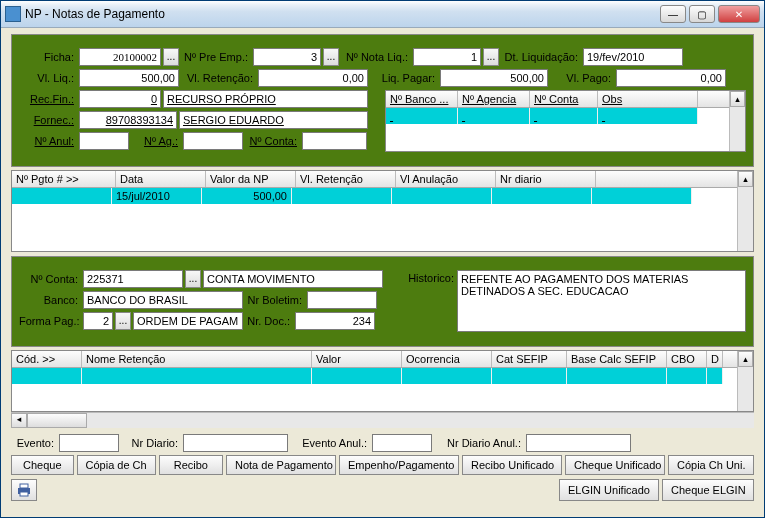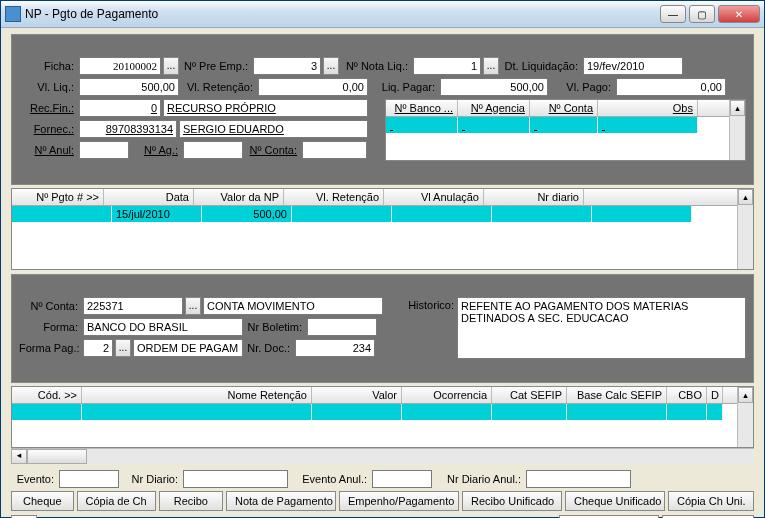--- a/index.html
+++ b/index.html
@@ -4,28 +4,28 @@
 <style>
 *{box-sizing:border-box;margin:0;padding:0;font-family:Tahoma,Arial,sans-serif;font-size:11px;}
 body{background:#d4d0c8;}
 .window{width:765px;height:518px;background:#ece9d8;border:1px solid #003c74;box-shadow:2px 2px 6px rgba(0,0,0,.3);}
 .titlebar{height:27px;background:linear-gradient(to bottom,#fff 0%,#e8f0f8 15%,#d0e0f0 40%,#bcd4ec 100%);border-bottom:1px solid #9ab;display:flex;align-items:center;padding:0 4px;}
 .titlebar .icon{width:16px;height:16px;background:#4a90d0;border:1px solid #2a6090;margin-right:4px;}
 .titlebar .title{flex:1;color:#000;font-size:12px;}
 .titlebar .wbtn{width:26px;height:18px;margin-left:3px;border:1px solid #888;border-radius:3px;display:flex;align-items:center;justify-content:center;background:linear-gradient(#fdfdfd,#d8d8d8);font-size:10px;}
 .titlebar .wbtn.close{background:linear-gradient(#f0a0a0,#d04040);color:#fff;width:42px;}
 .content{padding:6px 10px;}
-.panel{border:1px solid #888;background:#737373;padding:22px 7px;margin-bottom:3px;}
+.panel{border:1px solid #888;background:#4d7c0f;padding:13px 7px;margin-bottom:3px;}
 .row{display:flex;align-items:center;margin-bottom:3px;gap:2px;}
 .lbl{text-align:right;padding-right:3px;white-space:nowrap;}
 input.fld{border:1px solid #7a7a7a;background:#fff;height:18px;padding:0 3px;font-size:11px;}
 .rright{text-align:right;}
 .lookup{width:16px;height:18px;border:1px solid #888;background:linear-gradient(#f8f8f8,#ddd);font-size:10px;line-height:14px;text-align:center;cursor:pointer;}
 .grid{border:1px solid #888;background:#fff;position:relative;}
-.ghead{display:flex;background:linear-gradient(#fdfdfd,#e4e4e4);border-bottom:1px solid #aaa;text-align:right;}
+.ghead{display:flex;background:linear-gradient(#fdfdfd,#e4e4e4);border-bottom:1px solid #aaa;}
 .gh{border-right:1px solid #bbb;padding:2px 4px;font-size:11px;white-space:nowrap;overflow:hidden;}
 .gbody{background:#fff;}
 .grow{display:flex;}
 .gc{border-right:1px solid #eee;padding:2px 4px;white-space:nowrap;overflow:hidden;}
 .grow.sel .gc{background:#00d0d8;color:#000;}
 .vsb{position:absolute;right:0;top:0;bottom:0;width:16px;background:#e8e8e8;border-left:1px solid #bbb;}
 .vsb .arr{height:16px;background:linear-gradient(#fdfdfd,#ddd);border:1px solid #aaa;text-align:center;font-size:9px;line-height:14px;}
 .hsb{height:16px;background:#e8e8e8;border-top:1px solid #bbb;display:flex;}
 .hsb .arr{width:16px;background:linear-gradient(#fdfdfd,#ddd);border:1px solid #aaa;text-align:center;font-size:9px;}
 .hsb .thumb{width:60px;background:linear-gradient(#fdfdfd,#ddd);border:1px solid #aaa;}
@@ -35,21 +35,21 @@
 .iconbtn{width:26px;height:22px;border:1px solid #888;background:linear-gradient(#fdfdfd,#e0e0e0);display:flex;align-items:center;justify-content:center;}
 .iconbtn svg{width:16px;height:14px;}
 .flex1{flex:1;}
 </style>
 </head>
 <body>
 
 <div class="window">
   <div class="titlebar">
     <div class="icon"></div>
-    <div class="title">NP - Pgto de Pagamento</div>
+    <div class="title">NP - Notas de Pagamento</div>
     <div class="wbtn">—</div>
     <div class="wbtn">▢</div>
     <div class="wbtn close">✕</div>
   </div>
 
   <div class="content">
 
     <div class="panel">
       <div class="row">
         <span class="lbl" style="width:58px">Ficha:</span>
@@ -112,21 +112,21 @@
           </div>
           <div class="vsb">
               <div class="arr">▴</div>
             </div>
         </div>
       </div>
     </div>
 
     <div class="grid" style="height:82px">
       <div class="ghead">
-        <div class="gh" style="width:92px">Nº Pgto # &gt;&gt;</div>
+        <div class="gh" style="width:104px">Nº Pgto # &gt;&gt;</div>
         <div class="gh" style="width:90px">Data</div>
         <div class="gh" style="width:90px">Valor da NP</div>
         <div class="gh" style="width:100px">Vl. Retenção</div>
         <div class="gh" style="width:100px">Vl Anulação</div>
         <div class="gh" style="width:100px">Nr diario</div>
         <div class="gh" style="flex:1"></div>
       </div>
       <div class="gbody">
         <div class="grow sel">
           <div class="gc" style="width:100px">&nbsp;</div>
@@ -146,21 +146,21 @@
     <div class="panel" style="margin-top:4px">
       <div style="display:flex;gap:8px;">
         <div style="flex:0 0 380px">
           <div class="row">
             <span class="lbl" style="width:62px">Nº Conta:</span>
             <input class="fld" style="width: 100px;" value="225371">
             <button class="lookup">...</button>
             <input class="fld" style="width: 180px;" value="CONTA MOVIMENTO">
           </div>
           <div class="row">
-            <span class="lbl" style="width:62px">Forma:</span>
+            <span class="lbl" style="width:62px">Banco:</span>
             <input class="fld" style="width: 160px;" value="BANCO DO BRASIL">
             <span class="lbl" style="width:60px">Nr Boletim:</span>
             <input class="fld" style="width: 70px;" value="">
           </div>
           <div class="row">
             <span class="lbl" style="width:62px">Forma Pag.:</span>
             <input class="fld rright" style="width: 30px;" value="2">
             <button class="lookup">...</button>
             <input class="fld" style="width: 110px;" value="ORDEM DE PAGAME">
             <span class="lbl" style="width:48px">Nr. Doc.:</span>

